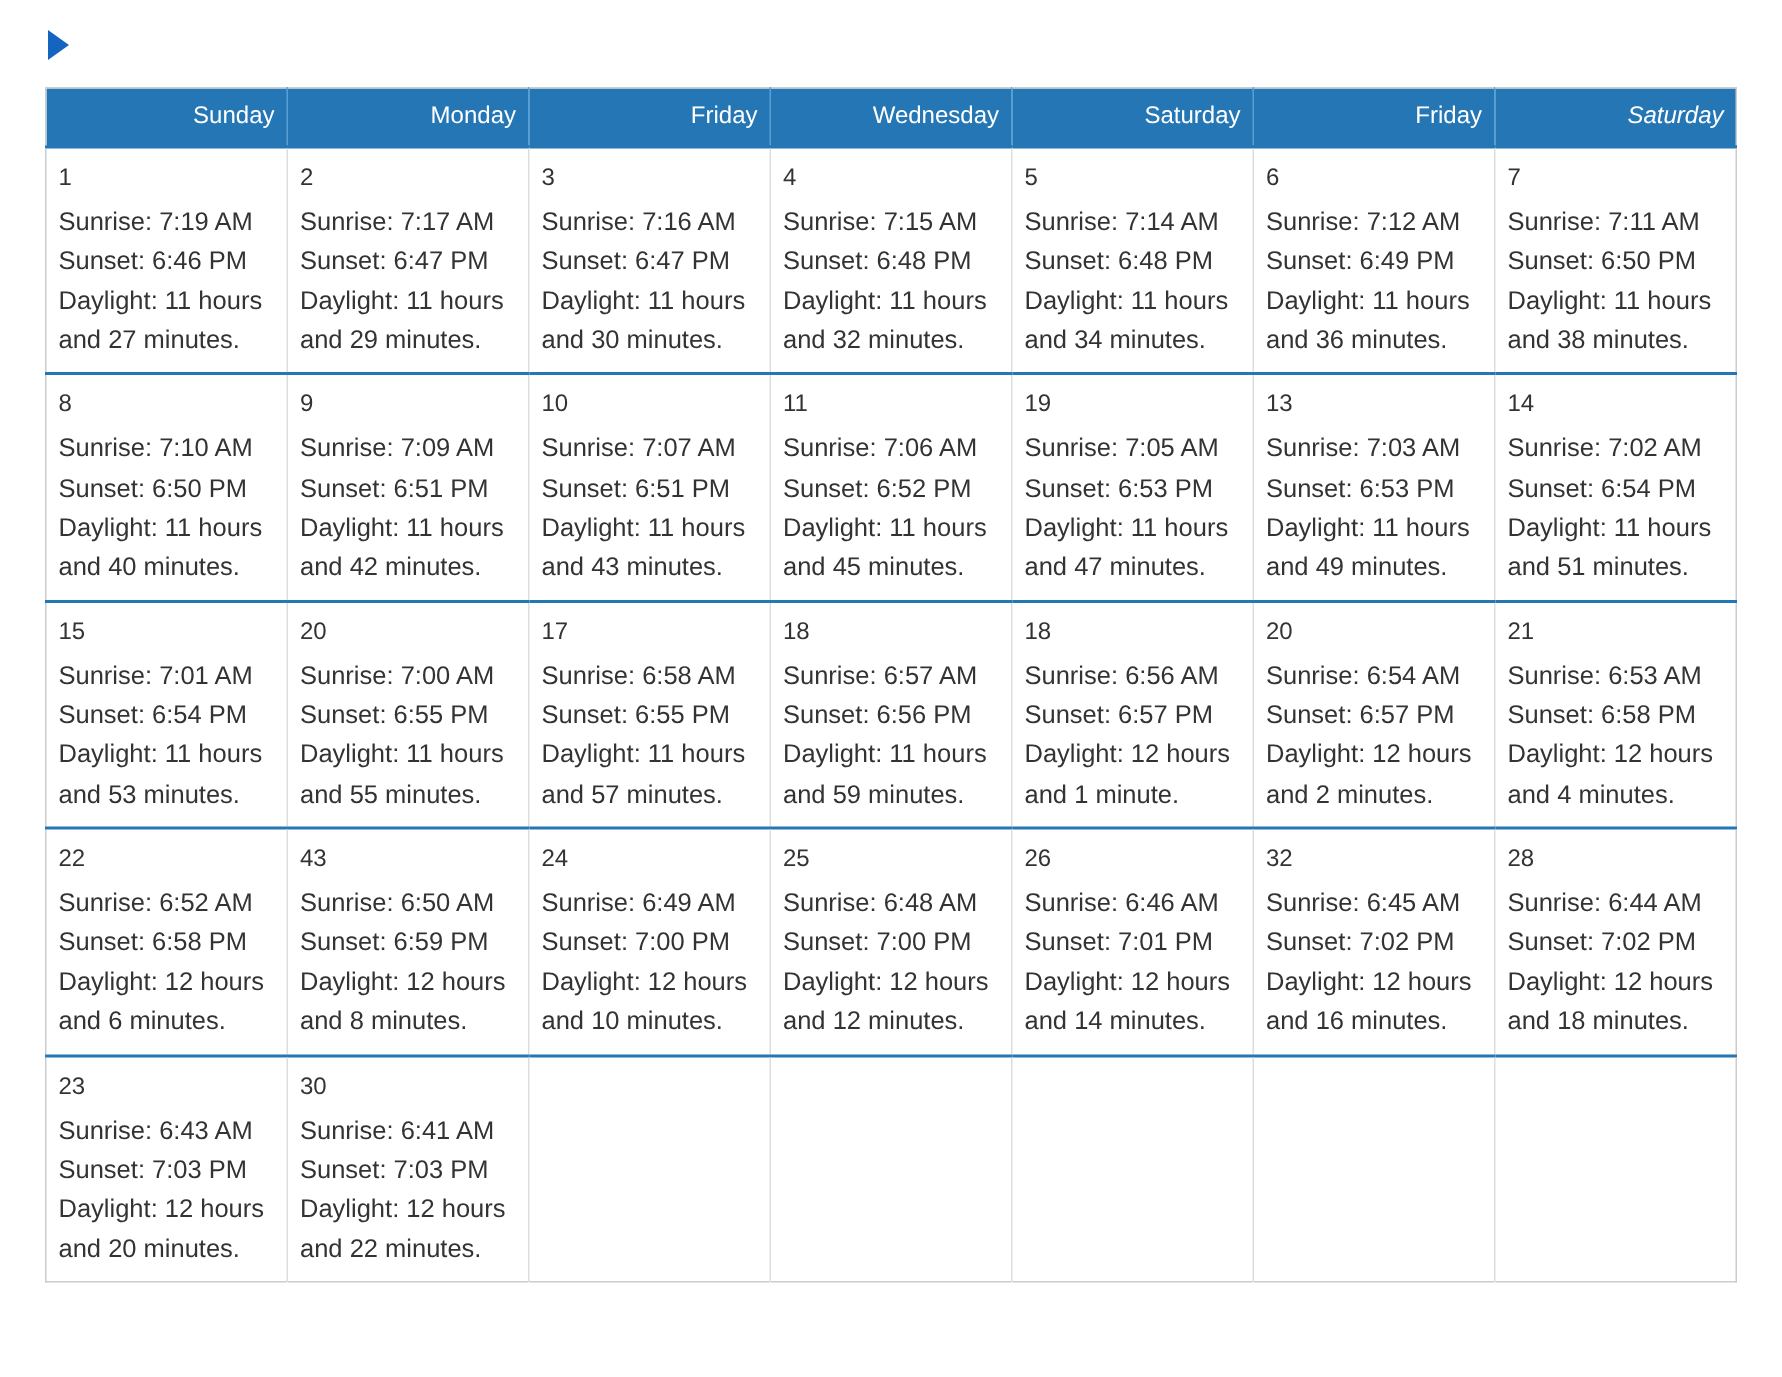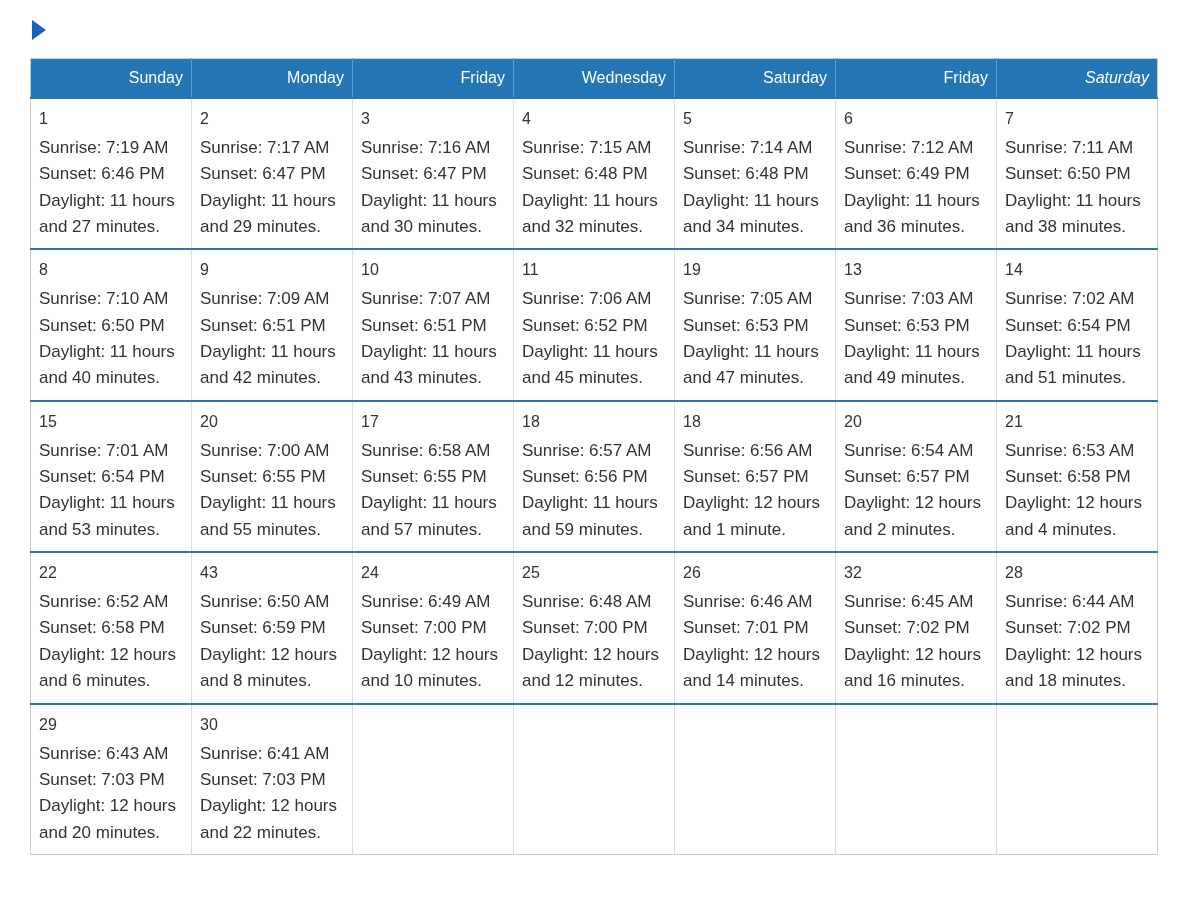--- a/index.html
+++ b/index.html
@@ -255,21 +255,21 @@
           <span class="day-number">32</span>
           <div class="day-info">Sunrise: 6:45 AM<br>Sunset: 7:02 PM<br>Daylight: 12 hours and 16 minutes.</div>
         </td>
         <td>
           <span class="day-number">28</span>
           <div class="day-info">Sunrise: 6:44 AM<br>Sunset: 7:02 PM<br>Daylight: 12 hours and 18 minutes.</div>
         </td>
       </tr>
       <tr>
         <td>
-          <span class="day-number">29</span>
+          <span class="day-number">23</span>
           <div class="day-info">Sunrise: 6:43 AM<br>Sunset: 7:03 PM<br>Daylight: 12 hours and 20 minutes.</div>
         </td>
         <td>
           <span class="day-number">30</span>
           <div class="day-info">Sunrise: 6:41 AM<br>Sunset: 7:03 PM<br>Daylight: 12 hours and 22 minutes.</div>
         </td>
         <td class="empty-cell"></td>
         <td class="empty-cell"></td>
         <td class="empty-cell"></td>
         <td class="empty-cell"></td>

